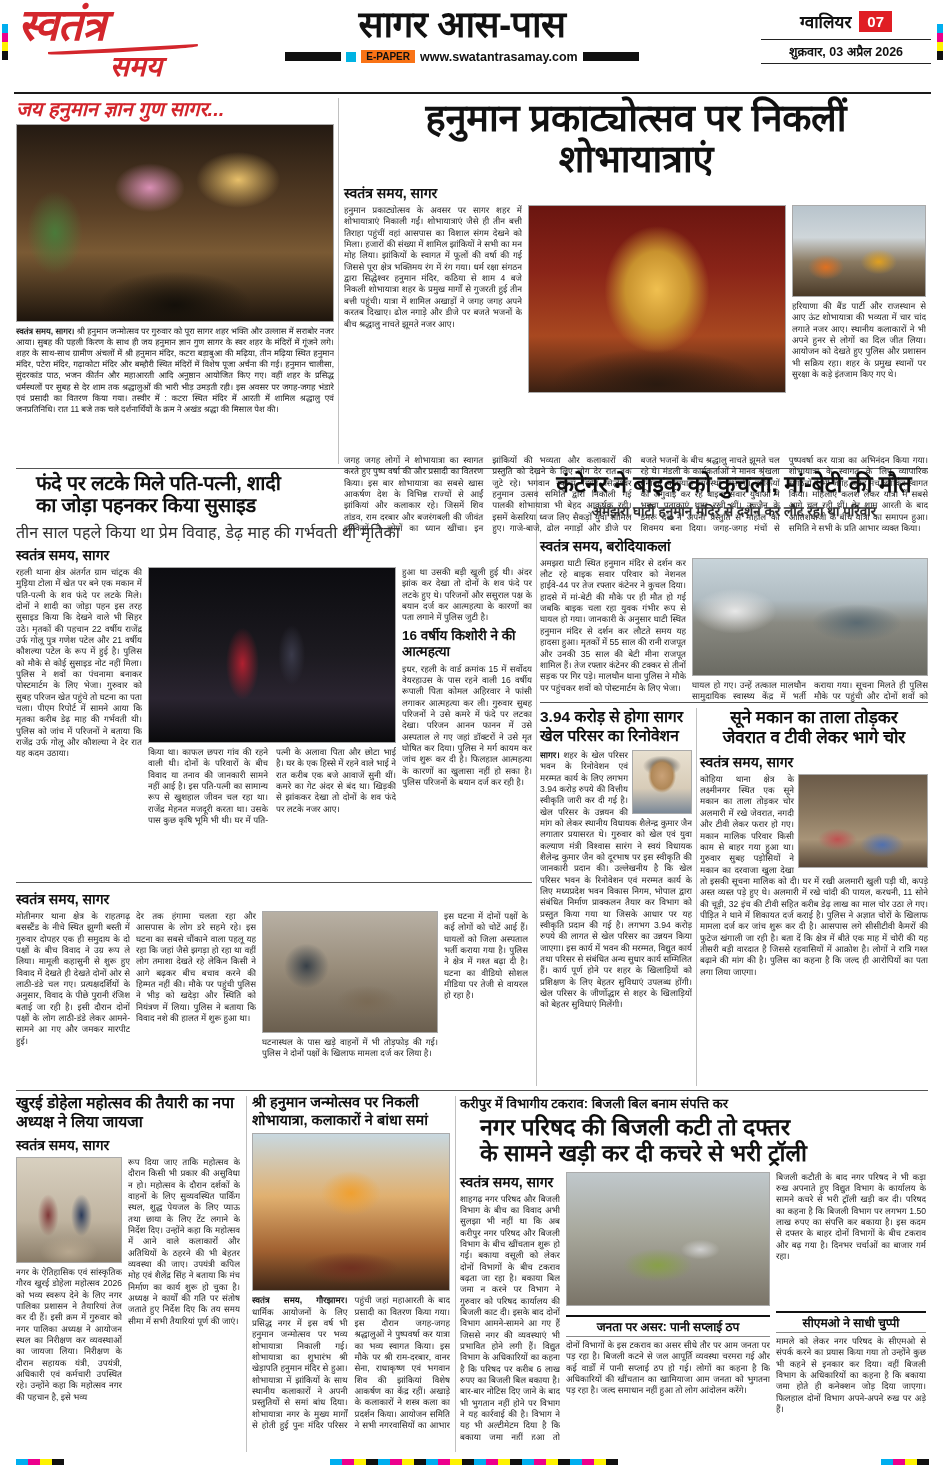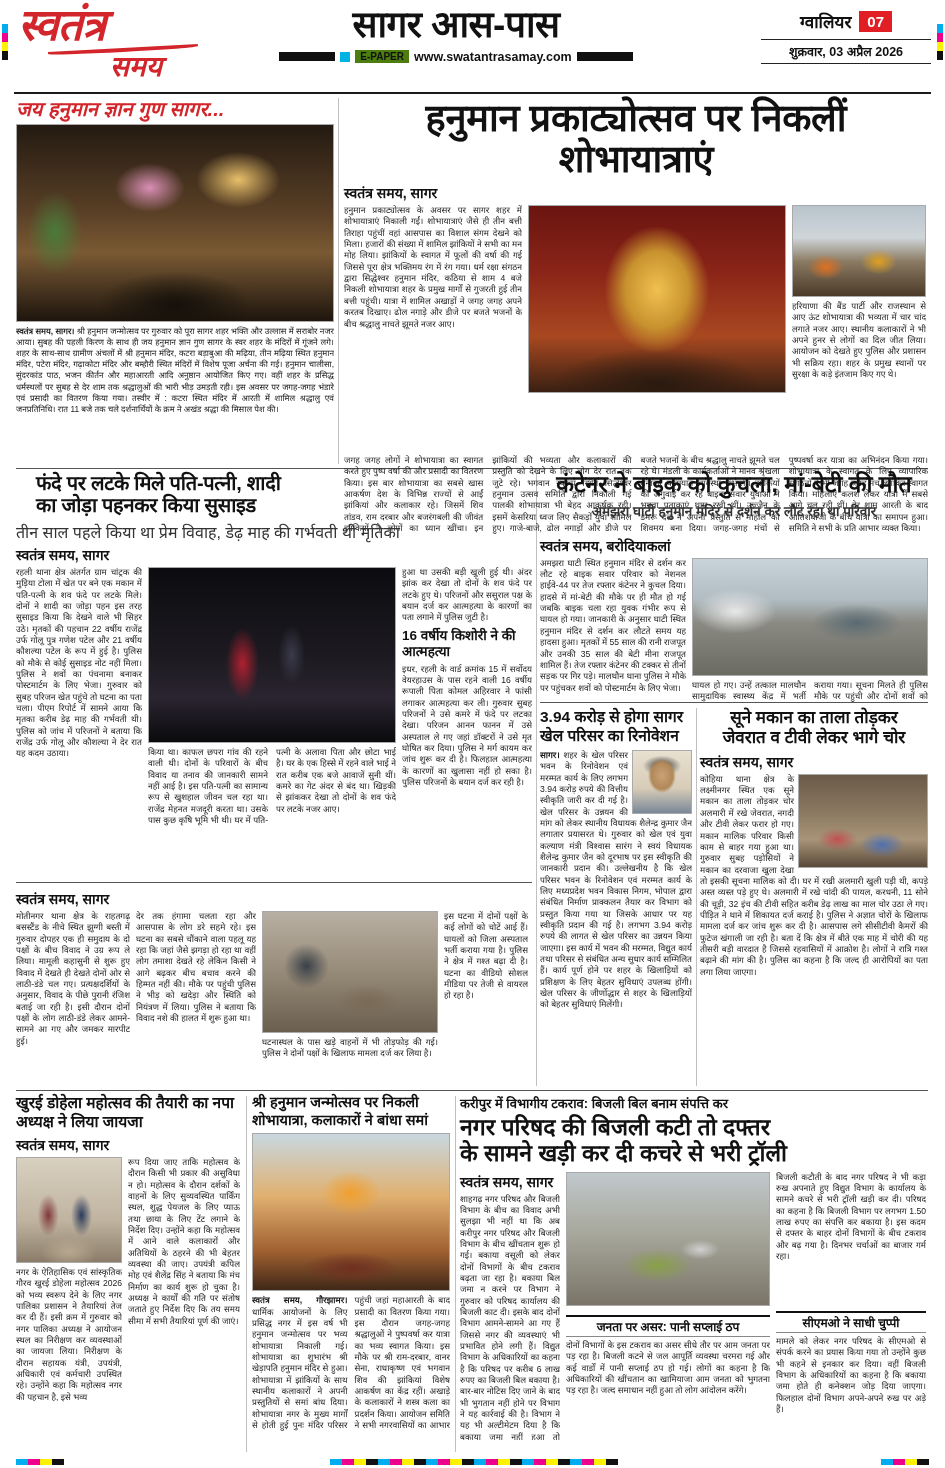--- a/index.html
+++ b/index.html
@@ -4,45 +4,45 @@
 <style>
   html,body{margin:0;padding:0;background:#e8e8e8;}
   .page{position:relative;width:945px;height:1468px;background:#ffffff;margin:0 auto;
         font-family:"Liberation Sans","DejaVu Sans",sans-serif;color:#111;overflow:hidden;}
   .abs{position:absolute;}
   
   .masthead{position:absolute;left:18px;top:4px;width:230px;}
   .mast1{font-size:44px;font-weight:800;font-style:italic;color:#d3262c;line-height:.95;letter-spacing:-1px;}
   .mast2{font-size:28px;font-weight:800;font-style:italic;color:#d3262c;margin:-6px 0 0 92px;}
   .mast-swoosh{width:150px;height:4px;background:#d3262c;border-radius:0 0 60% 60%;margin:2px 0 0 30px;transform:rotate(-3deg);}
-  .head-center{position:absolute;left:256px;top:6px;width:400px;text-align:center;}
+  .head-center{position:absolute;left:262px;top:6px;width:400px;text-align:center;}
   .section-title{font-size:37px;font-weight:800;letter-spacing:-.5px;line-height:1.05;}
   .epaper-row{margin-top:5px;display:flex;align-items:center;justify-content:center;gap:5px;}
   .bar{display:inline-block;height:9px;width:56px;background:#101010;}
   .cyansq{display:inline-block;width:10px;height:10px;background:#00b3e3;}
-  .epaper-chip{font-size:10px;font-weight:800;background:#4d7c0f;color:#111;padding:1px 5px;}
+  .epaper-chip{font-size:10px;font-weight:800;background:#f97316;color:#111;padding:1px 5px;}
   .site{font-size:12.5px;font-weight:700;color:#111;}
   .head-right{position:absolute;right:14px;top:10px;width:170px;text-align:center;}
   .city-row{display:flex;align-items:center;justify-content:center;gap:8px;}
   .city{font-size:17px;font-weight:800;}
   .pagenum{font-size:15px;font-weight:800;color:#fff;background:#e01e24;padding:2px 8px;}
   .date-line{margin-top:6px;border-top:1.5px solid #222;border-bottom:1.5px solid #222;padding:3px 0;font-size:12.5px;font-weight:700;}
   
   .hline{border-top:1px solid #555;height:0;}
   .hline.heavy{border-top:2px solid #1a1a1a;}
   .vline{border-left:1px solid #c0c0c0;width:0;}
   
   .bt{font-size:8.6px;line-height:1.32;text-align:justify;color:#1b1b1b;overflow:hidden;}
   .byline{font-size:14px;font-weight:700;margin:3px 0;}
   .lead{font-weight:700;}
   .hl-red{font-size:20px;font-weight:800;font-style:italic;color:#d3262c;margin:0 0 4px 0;line-height:1.1;}
   .hl-main{font-size:38px;font-weight:800;text-align:center;line-height:1.08;letter-spacing:-.3px;}
   .hl-big{font-size:20px;font-weight:900;line-height:1.12;letter-spacing:-.3px;margin-left:20px;}
   .hl-med{font-size:23px;font-weight:800;text-align:center;line-height:1.12;}
-  .hl-med-l{font-size:22px;font-weight:800;line-height:1.12;}
+  .hl-med-l{font-size:22px;font-weight:800;line-height:1.12;margin-left:20px;}
   .hl-sm{font-size:15.5px;font-weight:800;line-height:1.22;}
   .hl-sm-c{font-size:17px;font-weight:800;text-align:center;line-height:1.2;}
   .subhead{font-size:16px;font-weight:500;color:#333;margin:6px 0 2px 0;line-height:1.2;}
   .subhead-c{font-size:13.5px;font-weight:600;color:#333;text-align:center;margin:4px 0 16px 0;}
   .crosshead{font-size:13.5px;font-weight:800;margin:4px 0;line-height:1.18;}
   .kicker{font-size:13px;font-weight:800;margin:0 0 3px 0;}
   .boxed{border-top:2.5px solid #111;margin-top:5px;padding-top:3px;}
   .boxed h5{font-size:12px;font-weight:800;text-align:center;margin:0 0 3px 0;border-bottom:1px solid #888;padding-bottom:2px;line-height:1.2;}
   
   .ph{position:relative;overflow:hidden;border:1px solid #aaa;box-sizing:border-box;background:#999;}

